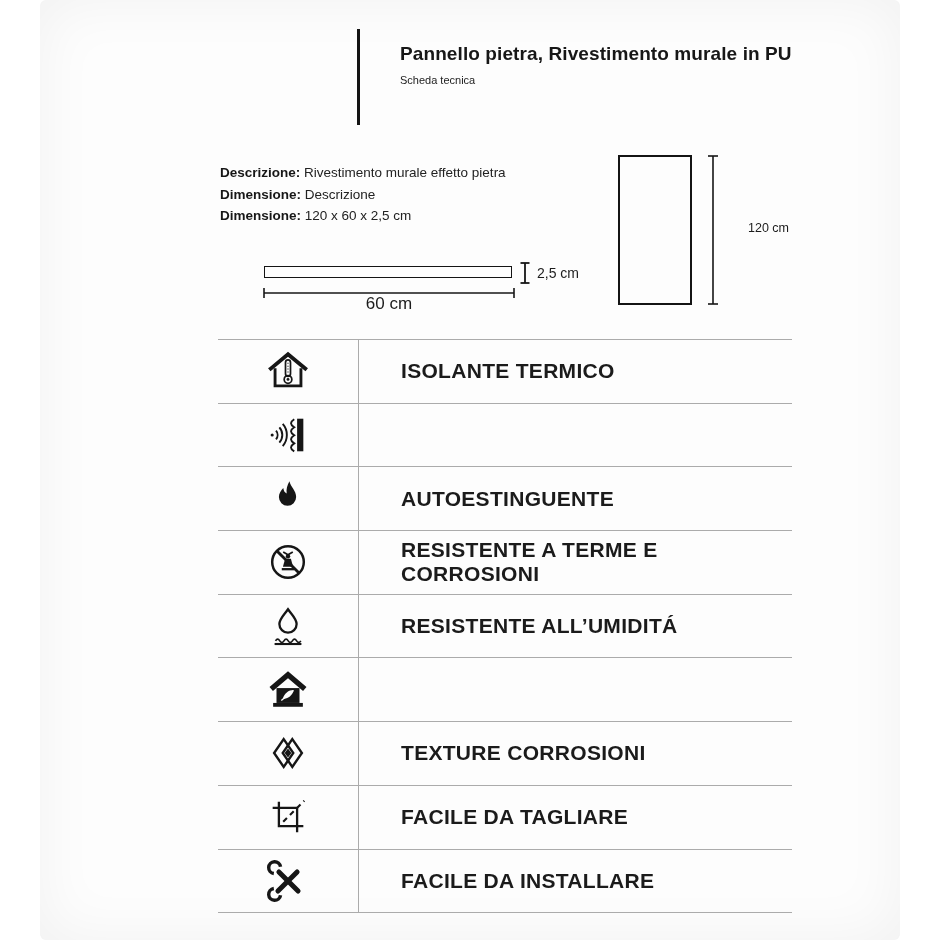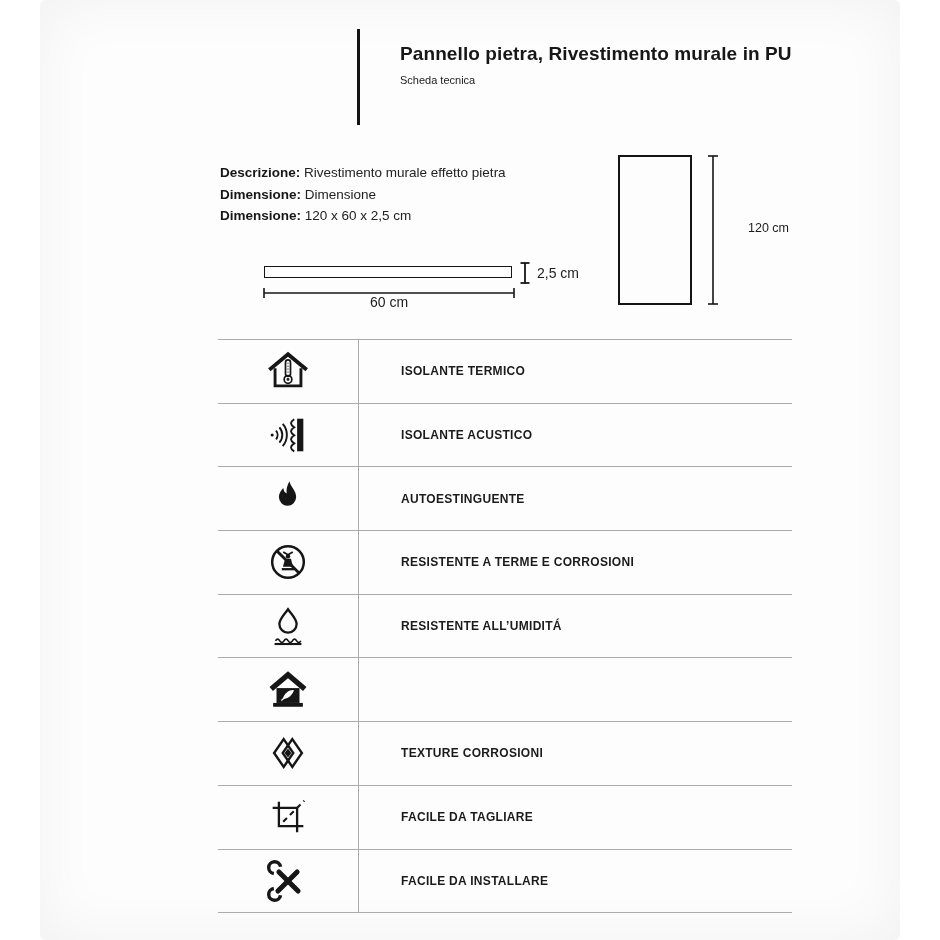--- a/index.html
+++ b/index.html
@@ -19,44 +19,44 @@
   .specs{position:absolute;left:180px;top:162px;font-size:13.5px;line-height:21.5px;color:#222;}
   .specs b{font-weight:700;color:#171717;}
   
   .panel-front{position:absolute;left:578px;top:155px;width:70px;height:146px;border:2px solid #141414;background:#fdfdfd;}
   .dim-v{position:absolute;left:665px;top:154px;}
   .dim-v-label{position:absolute;left:708px;top:221px;font-size:12.5px;color:#1c1c1c;}
   .panel-side{position:absolute;left:224px;top:266px;width:246px;height:10px;border:1.5px solid #141414;background:#fdfdfd;}
   .dim-thick{position:absolute;left:479px;top:261px;}
   .dim-thick-label{position:absolute;left:497px;top:265px;font-size:14px;color:#1c1c1c;}
   .dim-h{position:absolute;left:222px;top:286px;}
-  .dim-h-label{position:absolute;left:224px;top:294px;width:250px;text-align:center;font-size:14px;color:#1c1c1c;}
+  .dim-h-label{position:absolute;left:224px;top:294px;width:250px;text-align:center;font-size:17px;color:#1c1c1c;}
   
   .ftable{position:absolute;left:178px;top:339px;width:574px;border-top:1px solid #ababab;}
   .frow{display:flex;height:62.7px;border-bottom:1px solid #ababab;align-items:stretch;}
   .ficon{width:140px;flex:0 0 140px;border-right:1px solid #ababab;display:flex;align-items:center;justify-content:center;}
-  .flabel{flex:1;display:flex;align-items:center;padding-left:42px;font-size:12px;font-weight:700;letter-spacing:0.3px;color:#1b1b1b;}
+  .flabel{flex:1;display:flex;align-items:center;padding-left:42px;font-size:21px;font-weight:700;letter-spacing:0.3px;color:#1b1b1b;}
   .ficon svg{display:block;}
   .ink{stroke:#161616;fill:none;}
   .inkfill{fill:#161616;stroke:none;}
 </style>
 </head>
 <body>
 
 <div class="page">
 
   <div class="vbar"></div>
   <div class="hdr">
     <div class="title">Pannello pietra, Rivestimento murale in PU</div>
     <div class="subtitle">Scheda tecnica</div>
   </div>
 
   <div class="specs">
     <div><b>Descrizione:</b><span> Rivestimento murale effetto pietra</span></div>
-    <div><b>Dimensione:</b><span> Dimensione</span></div>
+    <div><b>Dimensione:</b><span> Descrizione</span></div>
     <div><b>Dimensione:</b><span> 120 x 60 x 2,5 cm</span></div>
   </div>
 
   <div class="panel-front"></div>
   <div class="dim-v">
     <svg width="16" height="152" viewBox="0 0 16 152">
       <line x1="8" y1="2" x2="8" y2="150" stroke="#161616" stroke-width="1.6"></line>
       <line x1="3" y1="2" x2="13" y2="2" stroke="#161616" stroke-width="1.6"></line>
       <line x1="3" y1="150" x2="13" y2="150" stroke="#161616" stroke-width="1.6"></line>
     </svg>
@@ -104,21 +104,20 @@
       <div class="ficon">
         <svg width="46" height="46" viewBox="0 0 48 48">
           <circle class="inkfill" cx="7.5" cy="24" r="1.6"></circle>
           <path class="ink" d="M11.5 19.5 a7 7 0 0 1 0 9" stroke-width="2"></path>
           <path class="ink" d="M15 16 a12 12 0 0 1 0 16" stroke-width="2"></path>
           <path class="ink" d="M18.5 12.5 a17.5 17.5 0 0 1 0 23" stroke-width="2"></path>
           <path class="ink" d="M30.5 7.5 c-4.5 3 -4.5 5.5 0 8.4 c-4.5 3 -4.5 5.5 0 8.4 c-4.5 3 -4.5 5.5 0 8.4 c-4.5 3 -4.5 5.5 0 8.4" stroke-width="2"></path>
           <rect class="inkfill" x="33.5" y="7" width="6.5" height="34"></rect>
         </svg>
       </div>
-      <div class="flabel">ISOLANTE ACUSTICO</div>
     </div>
 
     <div class="frow">
       <div class="ficon">
         <svg width="46" height="46" viewBox="0 0 48 48">
           <path class="inkfill" d="M25.5 5.5 c1.2 6 7 9.5 7 16.5 a9 9 0 0 1 -18 0 c0 -3.8 2 -6.8 4.6 -9.6 c0.3 2.8 1.4 4.7 3.5 5.8 c-0.6 -4.5 0.6 -8.7 2.9 -12.7z"></path>
         </svg>
       </div>
       <div class="flabel">AUTOESTINGUENTE</div>
     </div>

